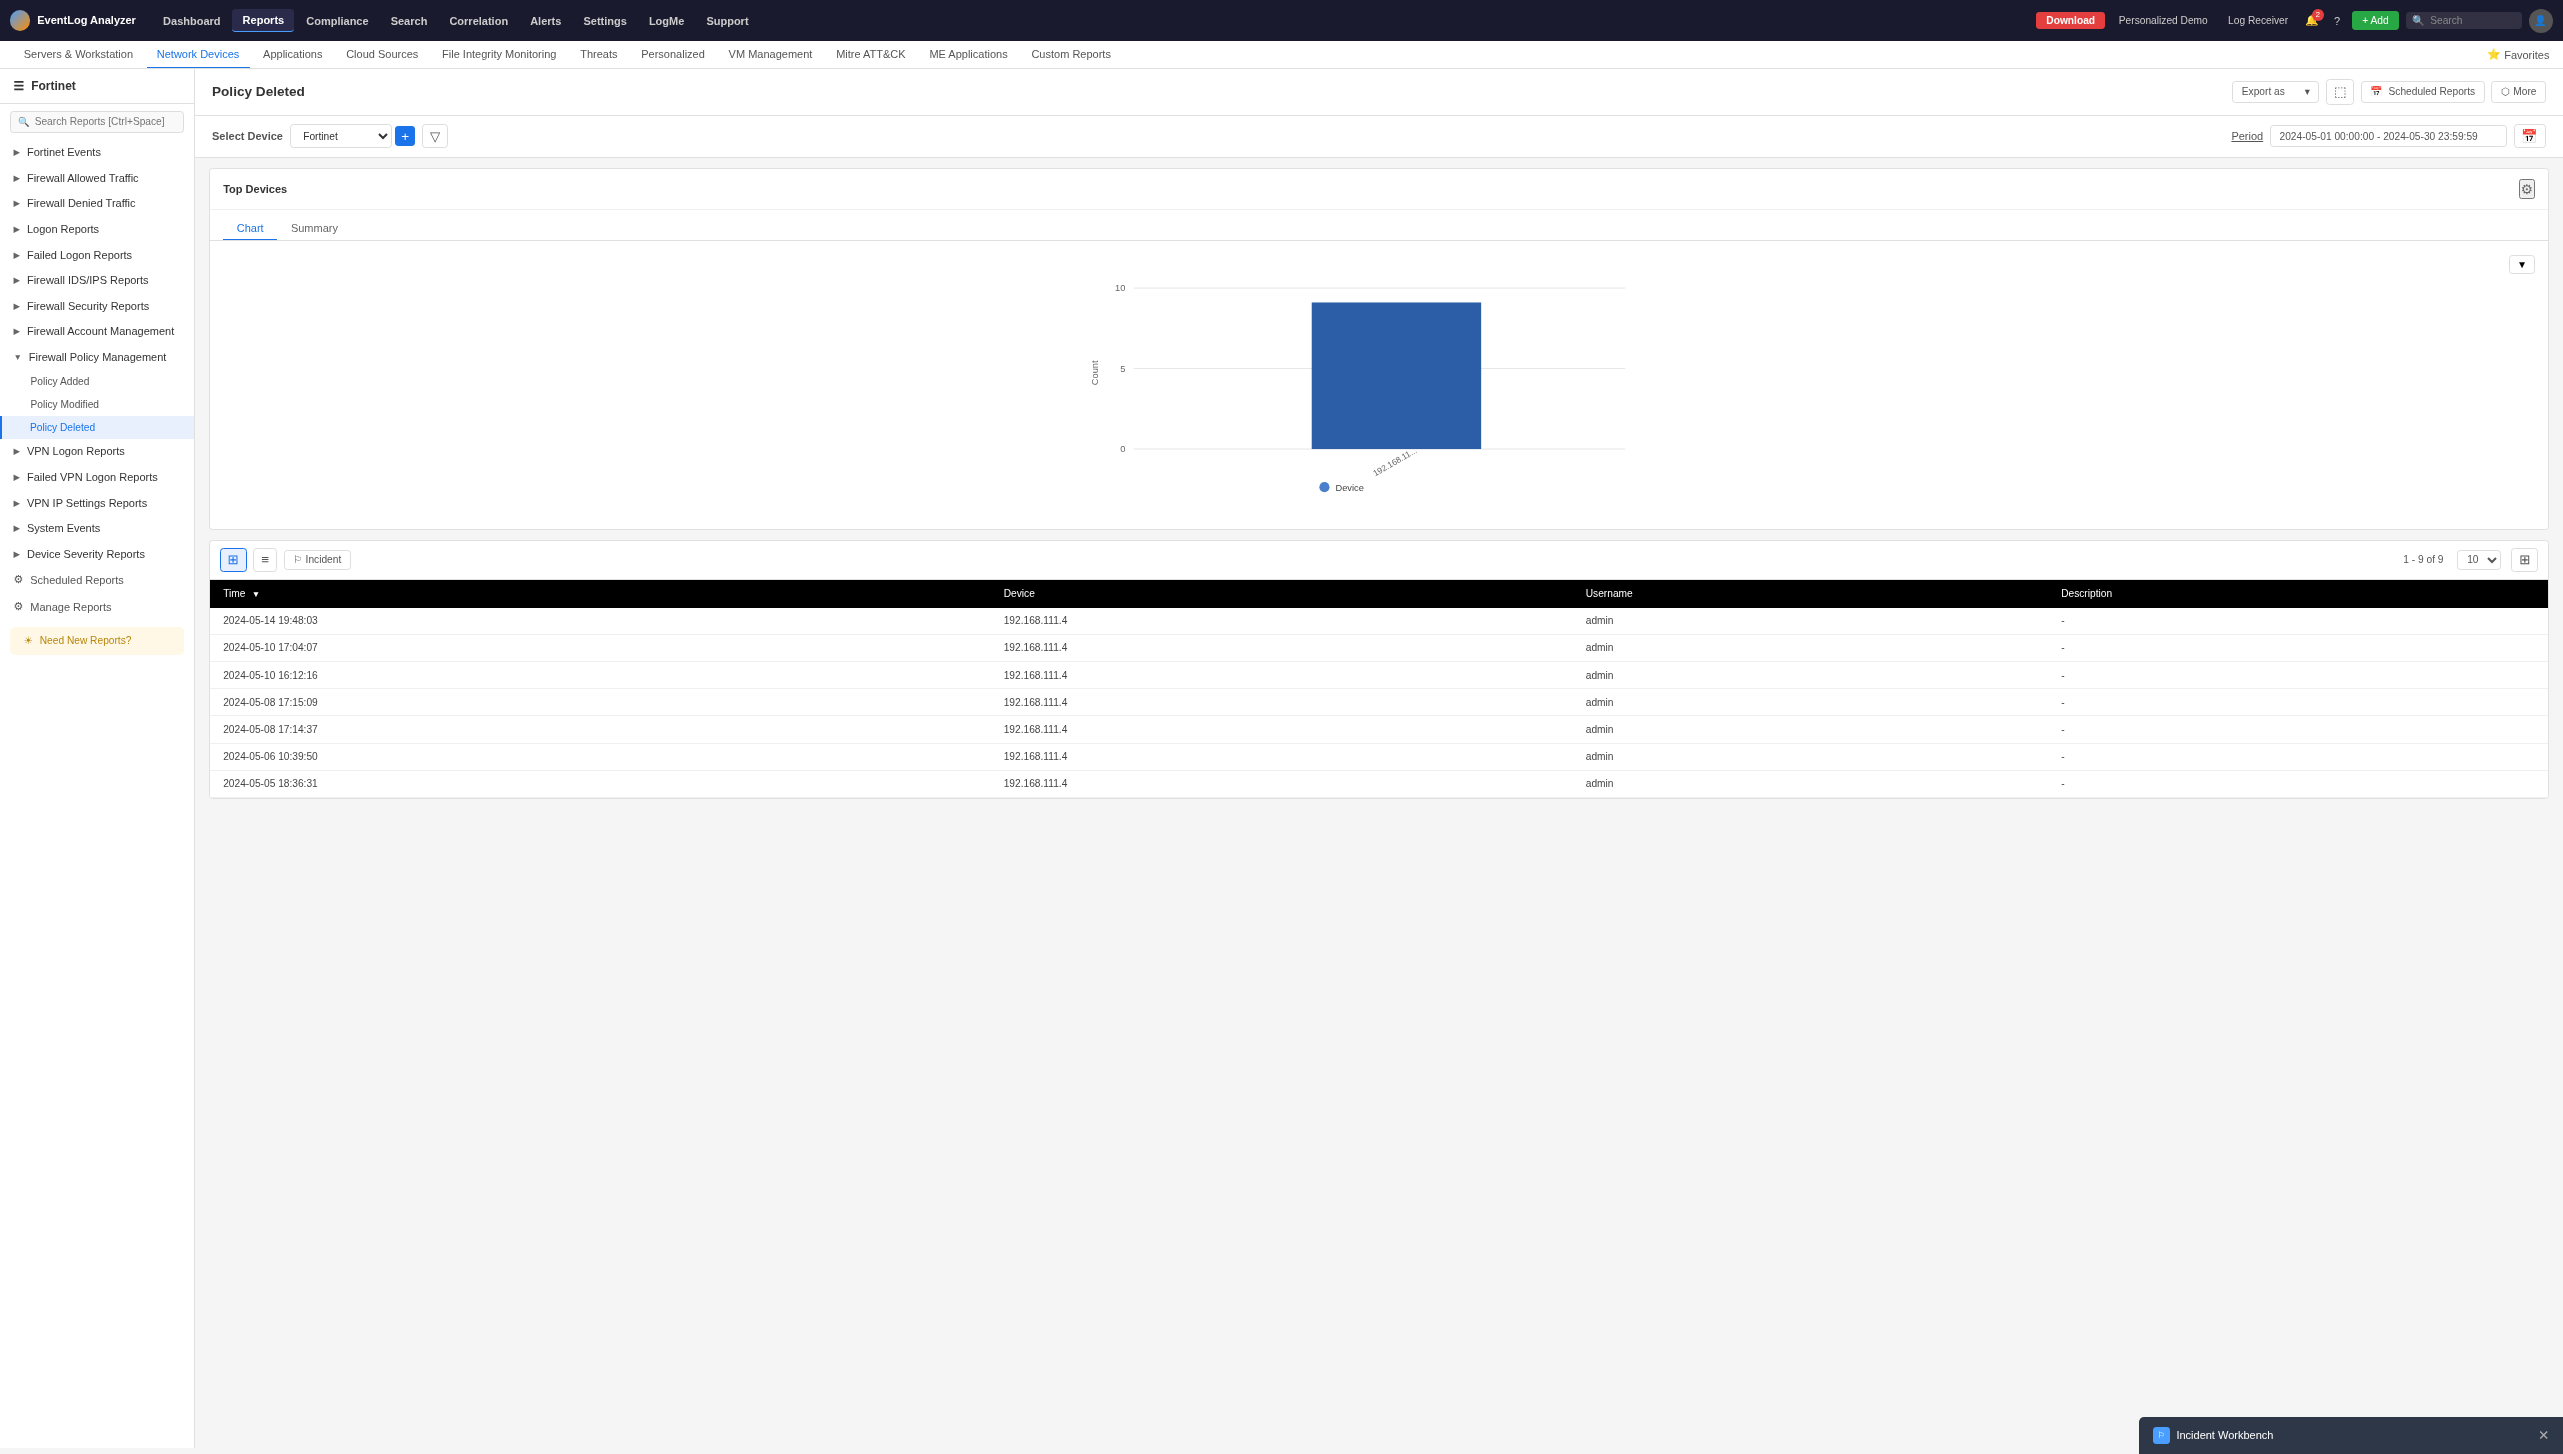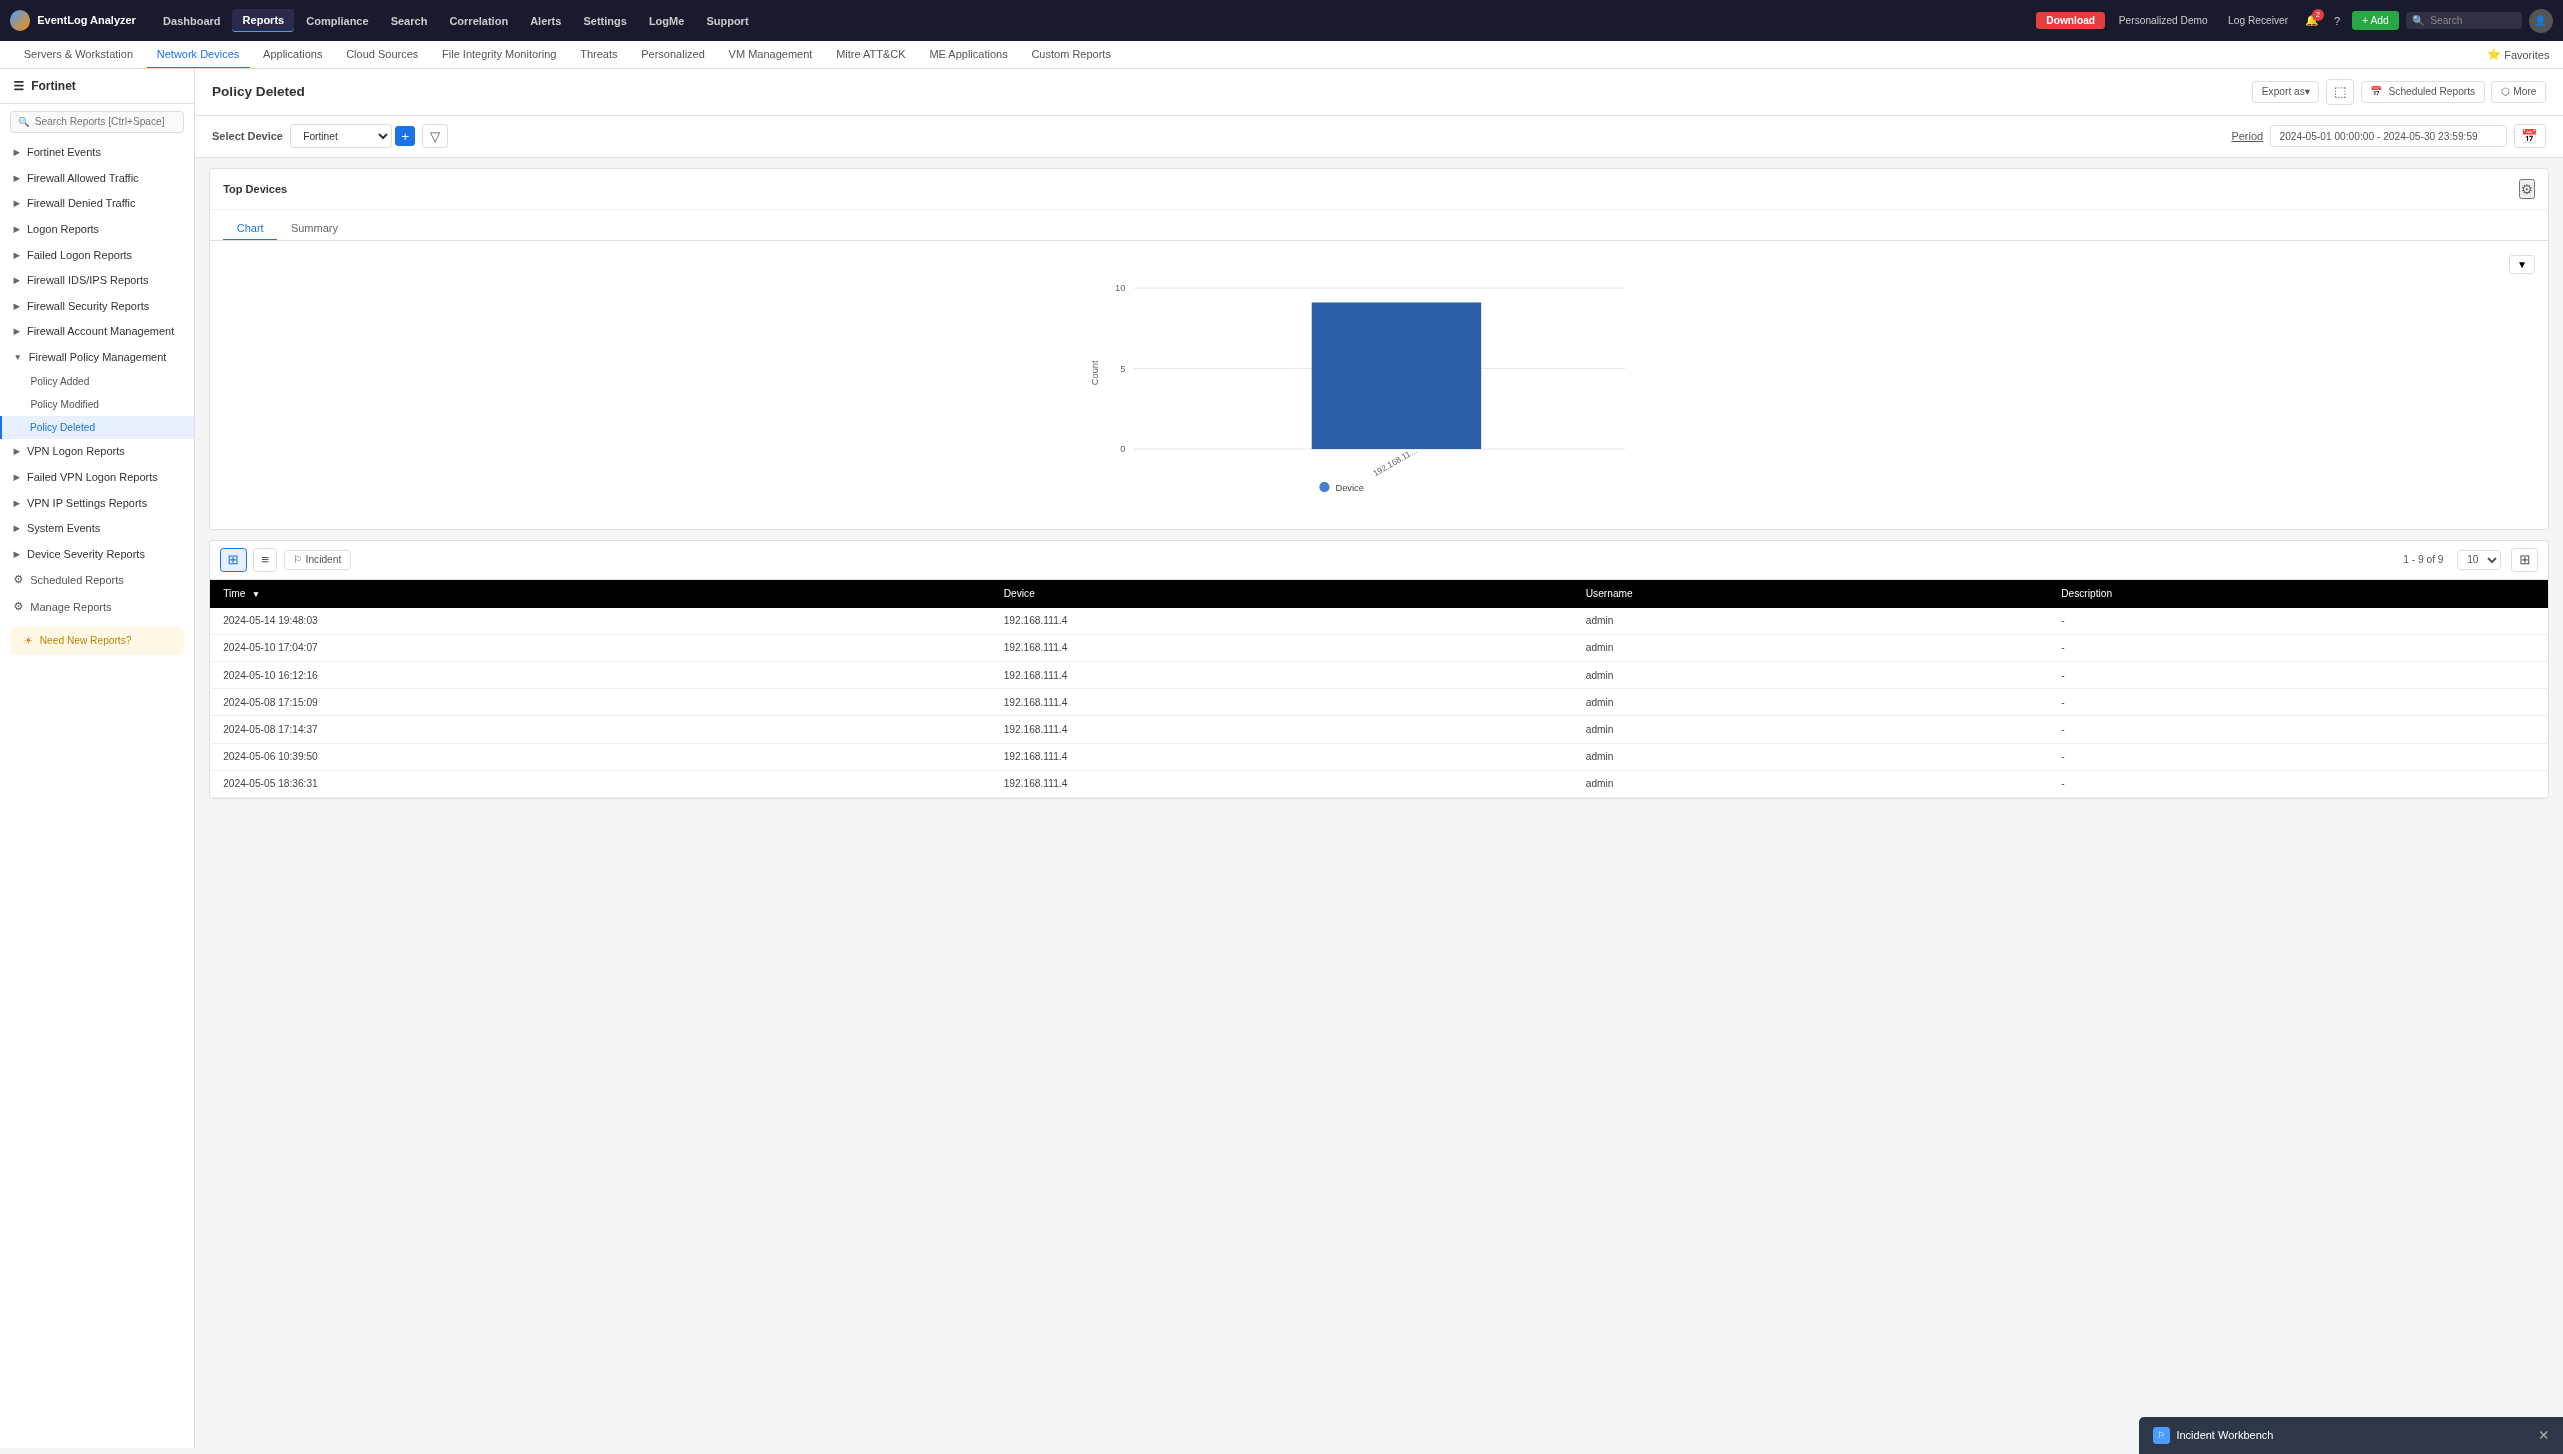--- a/index.html
+++ b/index.html
@@ -45,21 +45,21 @@
     .sidebar-item { padding: 6px 13.6px 6px 30.5px; cursor: pointer; font-size: 10.2px; color: #555; }
     .sidebar-item.active { background: #e8f0fe; color: #1a73e8; font-weight: 500; border-left: 2.5px solid #1a73e8; padding-left: 28px; }
     .sidebar-footer-item { display: flex; align-items: center; gap: 6.8px; padding: 6.8px 0; cursor: pointer; font-size: 11px; color: #555; }
     .need-reports { display: flex; align-items: center; gap: 6.8px; padding: 8.5px 13.6px; background: #fff8e6; border-radius: 5.1px; cursor: pointer; font-size: 10.2px; color: #b8860b; margin: 6.8px 10.2px; }
 
     
     .content { flex: 1; overflow-y: auto; background: #f5f5f5; }
     .content-header { background: #fff; padding: 10.2px 17px; display: flex; align-items: center; justify-content: space-between; border-bottom: 0.8px solid #e0e0e0; }
     .content-title { font-size: 13.6px; font-weight: 600; color: #333; }
     .content-actions { display: flex; align-items: center; gap: 6.8px; }
-    .export-btn { display: flex; align-items: center; gap: 0; border: 0.8px solid #ddd; background: #fff; padding: 4.2px 8.5px; border-radius: 3.4px; cursor: pointer; font-size: 10.2px; color: #555; }
+    .export-btn { display: flex; align-items: center; gap: 20px; border: 0.8px solid #ddd; background: #fff; padding: 4.2px 8.5px; border-radius: 3.4px; cursor: pointer; font-size: 10.2px; color: #555; }
     .icon-btn { border: 0.8px solid #ddd; background: #fff; padding: 4.2px 6.8px; border-radius: 3.4px; cursor: pointer; color: #555; }
     .scheduled-btn { display: flex; align-items: center; gap: 5.1px; border: 0.8px solid #ddd; background: #fff; padding: 4.2px 8.5px; border-radius: 3.4px; cursor: pointer; font-size: 10.2px; color: #555; }
     .more-btn { display: flex; align-items: center; gap: 3.4px; border: 0.8px solid #ddd; background: #fff; padding: 4.2px 8.5px; border-radius: 3.4px; cursor: pointer; font-size: 10.2px; color: #555; }
 
     
     .filter-bar { background: #fff; padding: 8.5px 17px; display: flex; align-items: center; gap: 10.2px; border-bottom: 0.8px solid #e0e0e0; }
     .device-selector { display: flex; align-items: center; gap: 6.8px; }
     .device-label { font-size: 11px; color: #555; font-weight: 700; }
     .device-select-wrap { display: flex; align-items: center; gap: 3.4px; }
     .device-select { border: 0.8px solid #ddd; background: #fff; padding: 4.2px 8.5px; border-radius: 3.4px; font-size: 10.2px; color: #333; min-width: 102px; }

